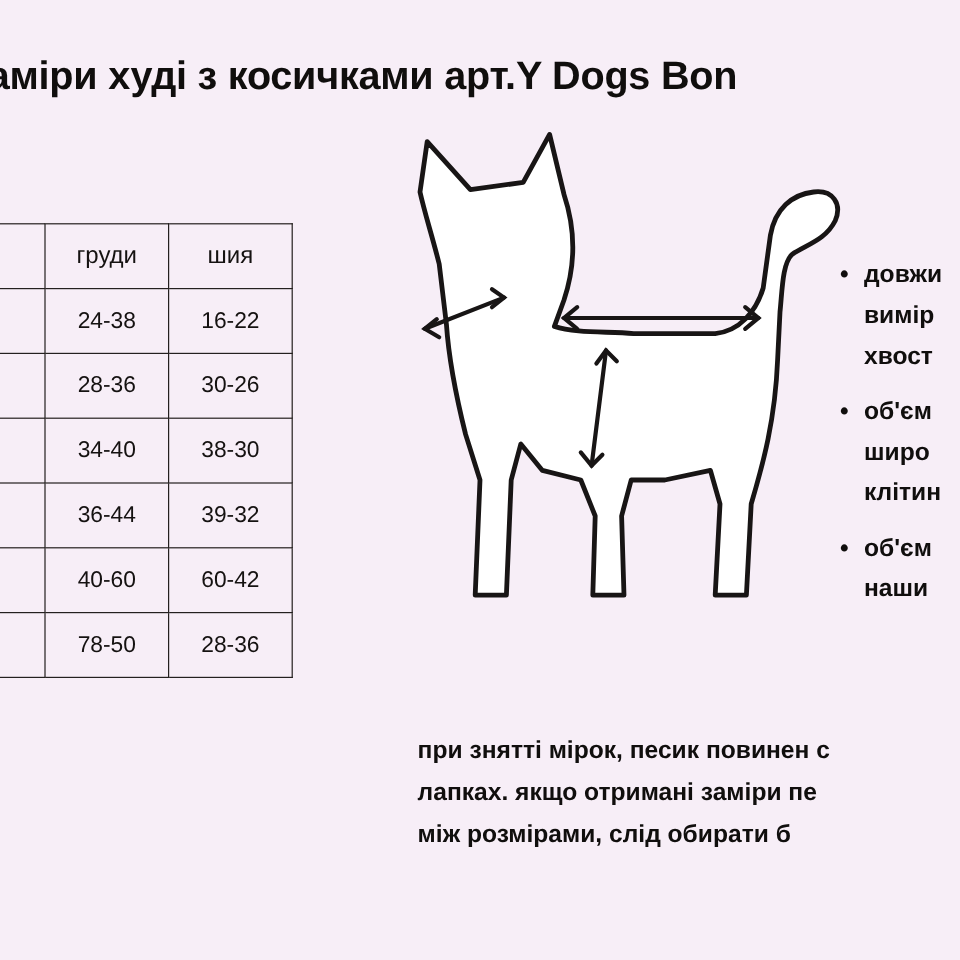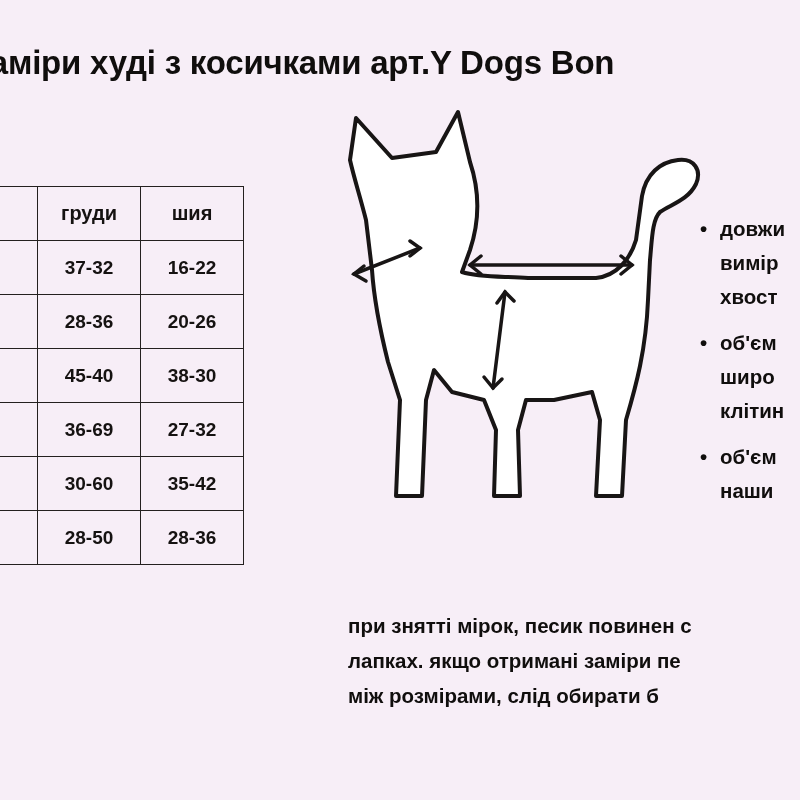--- a/index.html
+++ b/index.html
@@ -37,21 +37,21 @@
     border-collapse: collapse;
     background: transparent;
   }
   #size-table td, #size-table th {
     border: 1px solid #24201f;
     width: 102px;
     height: 53px;
     text-align: center;
     vertical-align: middle;
     font-size: 19px;
-    font-weight: bold;
+    font-weight: normal;
     color: #151211;
     padding: 0;
   }
   #size-table th {
     font-size: 20px;
   }
 
   
   #dog-figure {
     position: absolute;
@@ -112,46 +112,46 @@
   <thead>
     <tr>
       <th>а</th>
       <th>груди</th>
       <th>шия</th>
     </tr>
   </thead>
   <tbody>
     <tr>
       <td></td>
-      <td>37-32</td>
+      <td>24-38</td>
       <td>16-22</td>
     </tr>
     <tr>
       <td></td>
       <td>28-36</td>
-      <td>20-26</td>
-    </tr>
-    <tr>
-      <td></td>
-      <td>45-40</td>
+      <td>30-26</td>
+    </tr>
+    <tr>
+      <td></td>
+      <td>34-40</td>
       <td>38-30</td>
     </tr>
     <tr>
       <td></td>
-      <td>36-69</td>
-      <td>27-32</td>
-    </tr>
-    <tr>
-      <td></td>
-      <td>30-60</td>
-      <td>35-42</td>
-    </tr>
-    <tr>
-      <td></td>
-      <td>28-50</td>
+      <td>36-44</td>
+      <td>39-32</td>
+    </tr>
+    <tr>
+      <td></td>
+      <td>40-60</td>
+      <td>60-42</td>
+    </tr>
+    <tr>
+      <td></td>
+      <td>78-50</td>
       <td>28-36</td>
     </tr>
   </tbody>
 </table>
 
 <div id="dog-figure">
   <svg width="390" height="430" viewBox="0 0 390 430" xmlns="http://www.w3.org/2000/svg">
 
     <g fill="#ffffff" stroke="#181515" stroke-width="4" stroke-linejoin="round" stroke-linecap="round">
       <path d="M20,60

